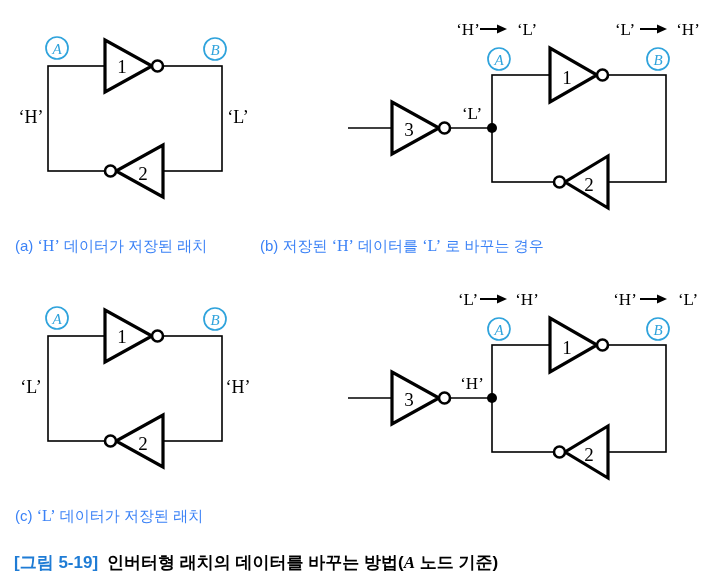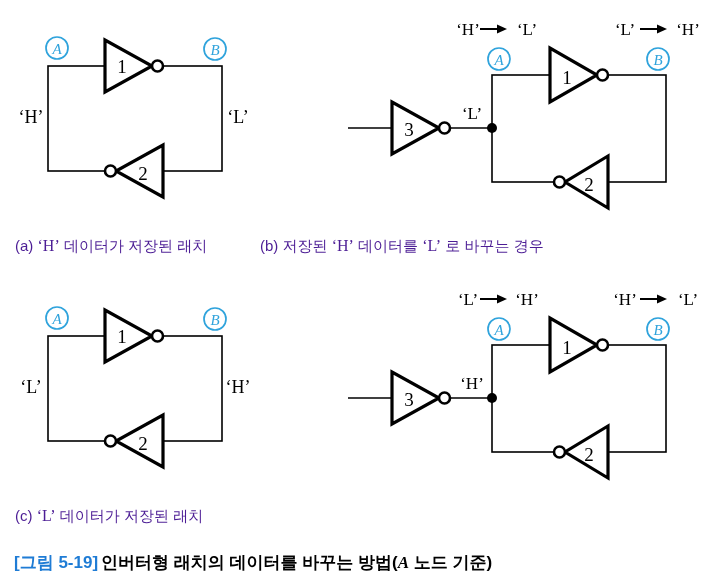--- a/index.html
+++ b/index.html
@@ -7,29 +7,29 @@
     position:relative;width:705px;height:584px;background:#ffffff;overflow:hidden;
     font-family:"Liberation Sans",sans-serif;
   }
   svg{position:absolute;overflow:visible;}
   svg text{font-family:"Liberation Serif",serif;fill:#000;}
   .node-letter{font-style:italic;font-size:15px;fill:#2fa3dc;}
   .inv-num{font-size:19px;}
   .sig{font-size:18px;}
   .trans{font-size:17px;}
   .cap{
-    position:absolute;font-size:15px;color:#4c1d95;white-space:nowrap;
+    position:absolute;font-size:15px;color:#3b82f6;white-space:nowrap;
     font-family:"Liberation Sans",sans-serif;
   }
   .cap .q{font-family:"Liberation Serif",serif;font-size:16px;}
   .figcap{
     position:absolute;left:14px;top:551px;font-size:17px;font-weight:bold;
     white-space:nowrap;color:#000;
   }
-  .figcap .lbl{color:#1f7cd5;margin-right:3px;}
+  .figcap .lbl{color:#1f7cd5;margin-right:9px;}
   .figcap .itA{font-family:"Liberation Serif",serif;font-style:italic;font-weight:bold;}
 </style>
 </head>
 <body>
 
 <div class="figure">
 
   <svg style="left:0;top:0" width="352" height="230" viewBox="0 0 352 230">
     <rect x="48" y="66" width="174" height="105" fill="none" stroke="#000" stroke-width="1.6"></rect>
     <circle cx="57" cy="48" r="11" fill="#fff" stroke="#2fa3dc" stroke-width="1.7"></circle>

